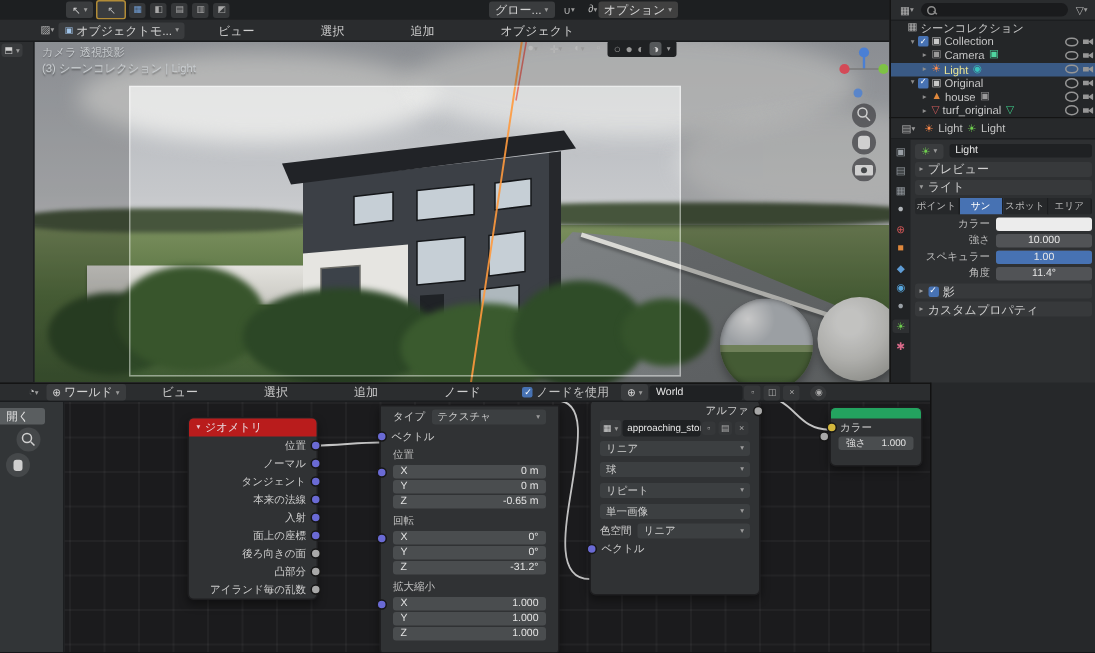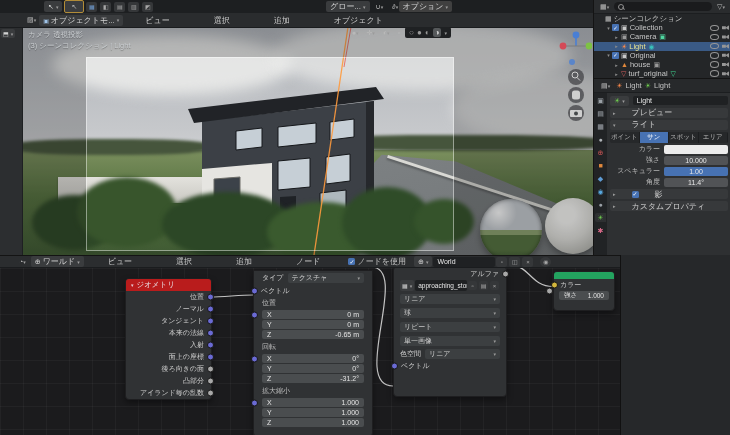--- a/index.html
+++ b/index.html
@@ -57,21 +57,21 @@
   .olchk{width:7px;height:7px;border-radius:1px;background:#4772b3;color:#fff;font-size:5.5px;display:inline-flex;align-items:center;justify-content:center;margin-right:1px;flex:none;}
   .i-eye{width:7px;height:4.5px;border:1px solid #969696;border-radius:50%;margin-left:3px;flex:none;}
   .i-cam{width:7px;height:5px;background:#969696;border-radius:1px;margin-left:3px;flex:none;clip-path:polygon(0 20%,55% 20%,55% 45%,100% 0,100% 100%,55% 55%,55% 80%,0 80%);}
   
   #properties{left:593px;top:78px;width:137px;height:177px;background:#2e3032;border-left:1px solid #141414;border-top:1px solid #141414;z-index:6;}
   #prop-tabs{position:absolute;left:0;top:14px;width:13px;height:163px;background:#212325;display:flex;flex-direction:column;align-items:center;gap:4px;padding-top:3px;}
   .ptab{width:11px;height:9px;display:flex;align-items:center;justify-content:center;font-size:7px;border-radius:2px 0 0 2px;}
   .ptab.sel{background:#2e3032;}
   #prop-head{height:13px;background:#27292b;border-bottom:1px solid #1c1e20;display:flex;align-items:center;gap:3px;padding:0 4px;font-size:7.5px;}
   #prop-body{position:absolute;left:13px;top:14px;width:124px;height:163px;padding:2px 3px;box-sizing:border-box;}
-  .panel-h{height:10px;display:flex;align-items:center;gap:16px;background:#37393b;border-radius:2px;margin:2px 0;padding:0 3px;color:#d0d0d0;text-align:right;}
+  .panel-h{height:10px;display:flex;align-items:center;gap:3px;background:#37393b;border-radius:2px;margin:2px 0;padding:0 3px;color:#d0d0d0;text-align:right;}
   .typetabs{display:flex;margin:2px 0;height:11px;border-radius:2px;overflow:hidden;}
   .typetab{flex:1;background:#26282a;display:flex;align-items:center;justify-content:center;font-size:6.5px;color:#bbb;border-right:1px solid #1c1e20;white-space:nowrap;overflow:hidden;}
   .typetab.sel{background:#4772b3;color:#fff;}
   .pfield{display:flex;align-items:center;height:9.5px;margin:1.5px 0;gap:4px;}
   .pflabel{width:50px;text-align:right;color:#bdbdbd;font-size:7px;flex:none;}
   .pfval{flex:1;height:9px;border-radius:2px;background:#515356;color:#e8e8e8;display:flex;align-items:center;justify-content:center;font-size:7px;position:relative;overflow:hidden;}
   .pfval .fill{position:absolute;inset:0;background:#4772b3;}
   .pfval span{position:relative;}
   
   #node-header{left:0;top:255px;width:620px;height:13px;background:#2b2d2f;border-top:1px solid #141414;border-bottom:1px solid #1a1c1e;z-index:7;display:flex;align-items:center;gap:2px;padding:0 4px 0 16px;box-sizing:border-box;}
@@ -419,20 +419,34 @@
         </span>
       <span class="pfval" style="width:58px;height:10px;background:#1f2123;justify-content:flex-start;padding-left:4px;">World</span>
       <span class="tb-sq">▫</span>
       <span class="tb-sq">◫</span>
       <span class="tb-sq">×</span>
       <span class="tb-sq" style="margin-left:5px;border-radius:50%;">◉</span>
     </span>
   </div>
 
   <div id="node-canvas" class="abs"></div>
+  <div id="left-panel" class="abs">
+    <span class="open-btn">開く</span>
+    <span class="round-btn" style="left:11px;top:17px;">
+      <svg width="10" height="10">
+          <circle cx="4" cy="4" r="3" class="gizmo-btn-ic"></circle>
+          <line x1="6.5" y1="6.5" x2="9" y2="9" class="gizmo-btn-ic"></line>
+        </svg>
+    </span>
+    <span class="round-btn" style="left:4px;top:34px;">
+      <svg width="10" height="10">
+          <rect x="2" y="1.5" width="6" height="7.5" rx="2" fill="#cfcfcf"></rect>
+        </svg>
+    </span>
+  </div>
   <div id="bottom-right" class="abs"></div>
 
   <svg class="abs" style="left:0;top:0;z-index:2;pointer-events:none;" width="730" height="435">
     <path d="M210,297 C224,297 239,295 253,295" stroke="#d6d6d6" stroke-width="1.2" fill="none" opacity=".9"></path>
     <path d="M371,267 C411,267 350,386 393,386" stroke="#d6d6d6" stroke-width="1.2" fill="none" opacity=".9"></path>
     <path d="M505,264 C531,264 529,286 553,286.5" stroke="#d6d6d6" stroke-width="1.2" fill="none" opacity=".9"></path>
   </svg>
 
   <div class="node" style="left:125px;top:278px;width:85px;">
     <div class="node-hd" style="background:#b91c1c;">

